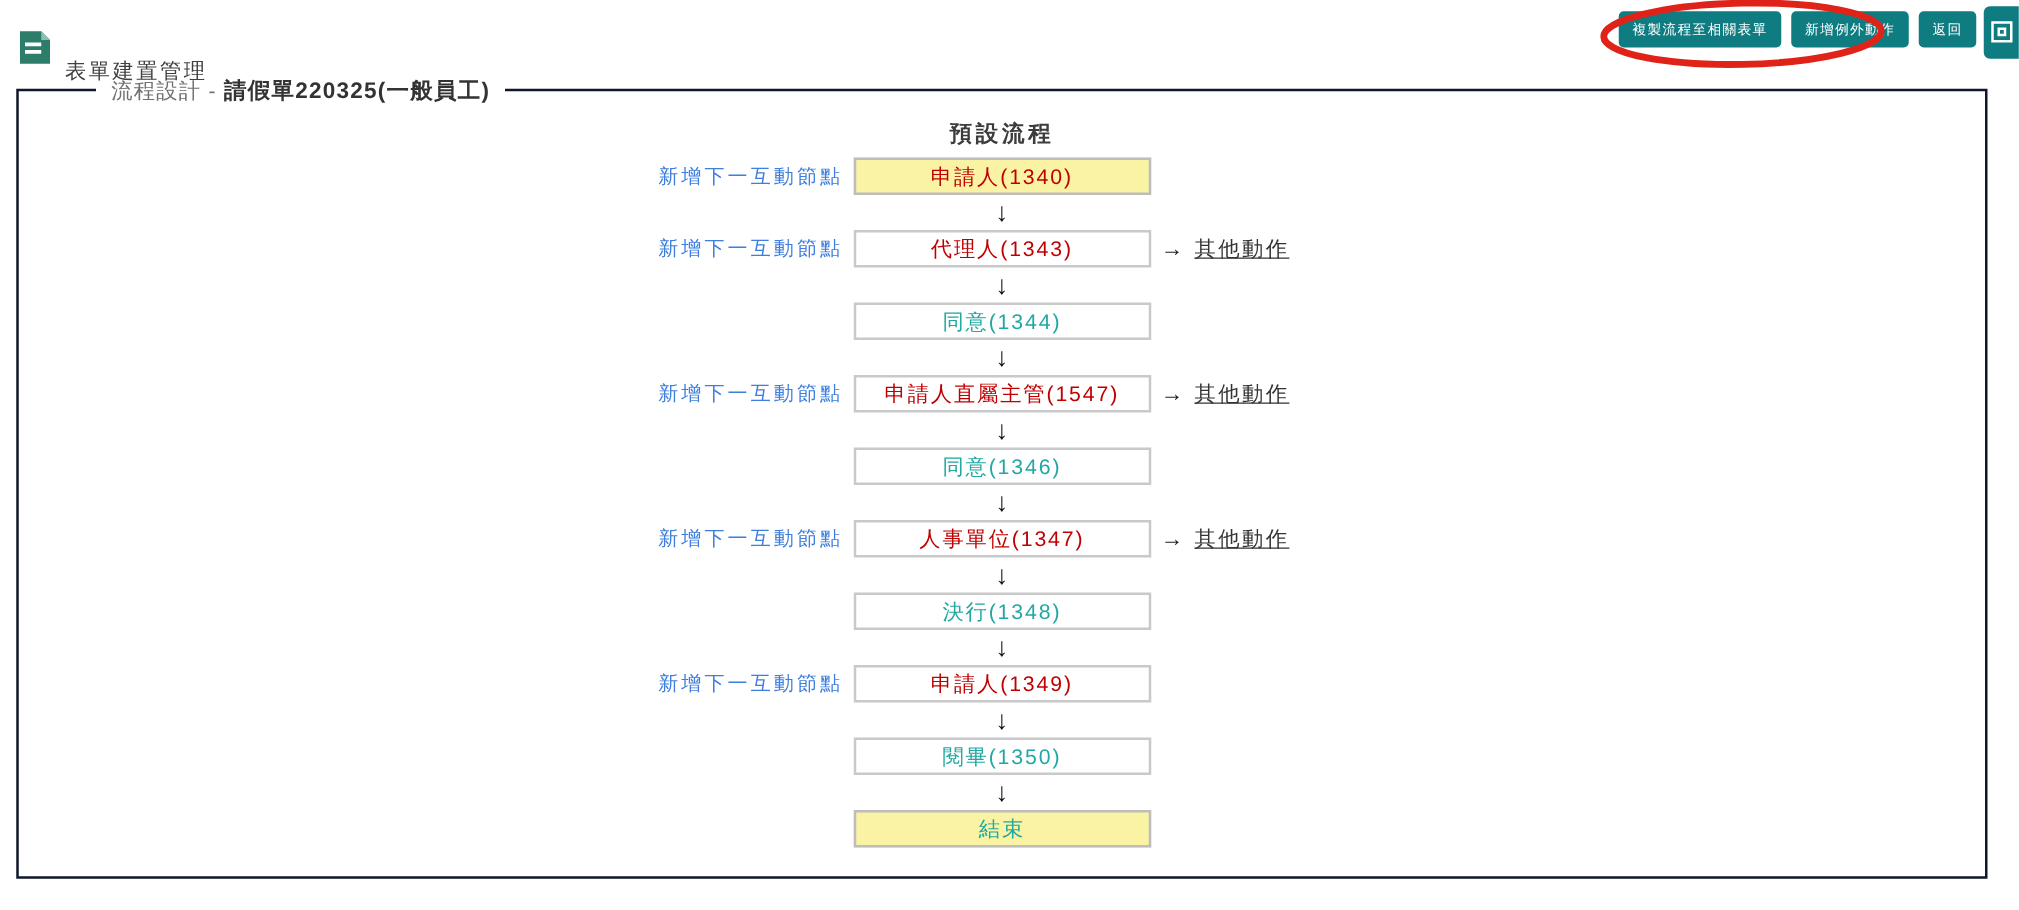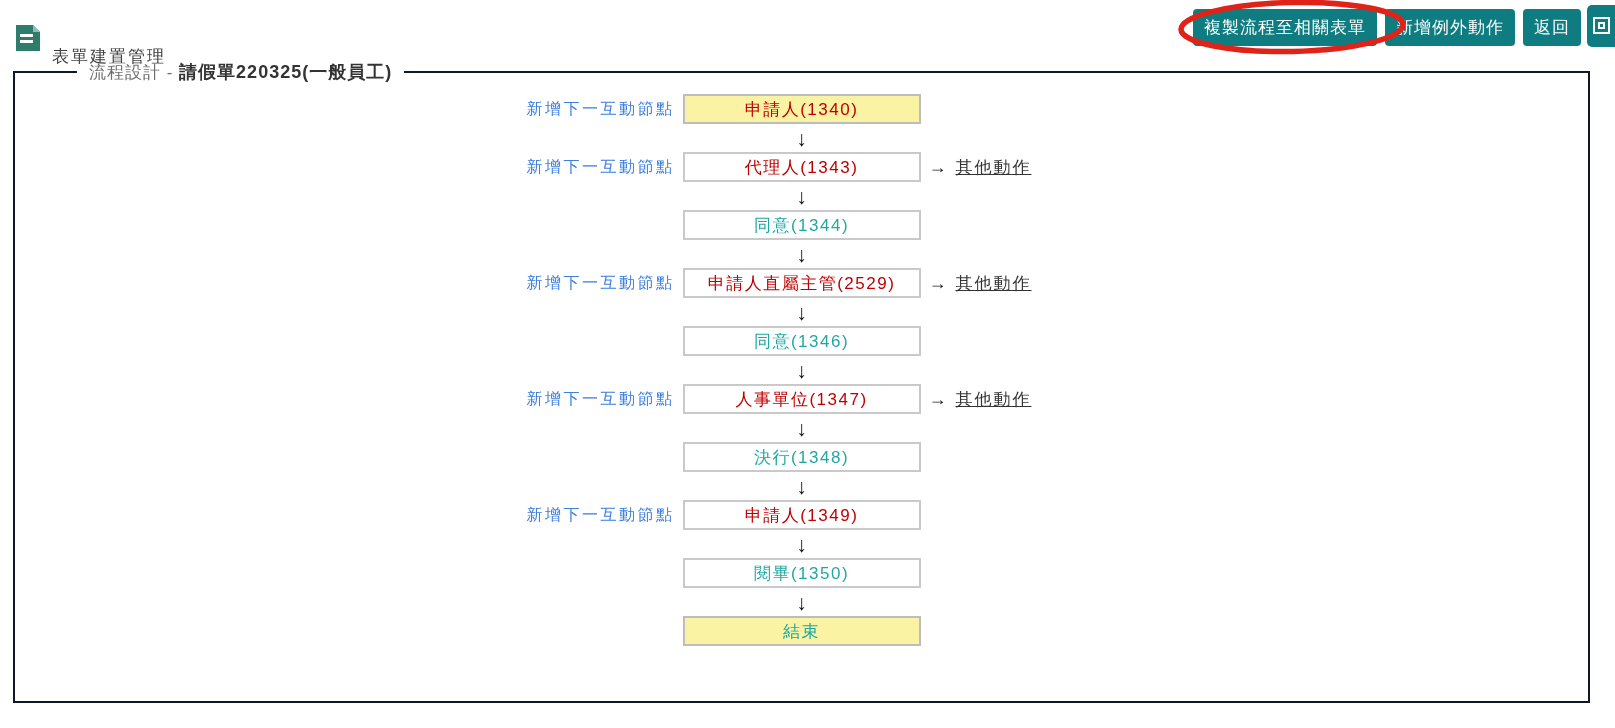--- a/index.html
+++ b/index.html
@@ -8,21 +8,21 @@
 
   
   .header { position:relative; height:56px; }
   .header-left { position:absolute; left:14px; top:8px; display:flex; align-items:center; gap:10px; }
   .doc-icon { width:28px; height:30px; display:block; }
   .page-title { font-size:17px; color:#404040; letter-spacing:2px;margin-top:37px; }
 
   .header-right { position:absolute; right:34px; top:9px; display:flex; gap:8px; align-items:flex-start; }
   .btn { background:#0e7c80; color:#ffffff; border:none; border-radius:4px;
          font-family:"Liberation Sans", sans-serif;
-         font-size:17px; letter-spacing:1px; padding:7px 11px; cursor:pointer; white-space:nowrap; }
+         font-size:11px; letter-spacing:1px; padding:7px 11px; cursor:pointer; white-space:nowrap; }
   .annotated-wrap { position:relative; display:inline-block; }
   .annotation-svg { position:absolute; left:-17px; top:-9px; width:232px; height:56px;
                     pointer-events:none; overflow:visible; }
 
   .edge-btn { position:absolute; right:-10px; top:5px; width:38px; height:42px;
               background:#0e7c80; border:none; border-radius:5px; cursor:pointer; }
   .edge-btn .sq-outer { position:absolute; left:6px; top:12px; width:17px; height:17px;
               border:2px solid #ffffff; display:flex; align-items:center; justify-content:center; }
   .edge-btn .sq-inner { width:7px; height:7px; border:2px solid #ffffff; }
 
@@ -90,20 +90,23 @@
     <span class="sq-outer">
         <span class="sq-inner"></span>
       </span>
   </button>
 </div>
 
 <fieldset class="panel">
   <legend class="panel-legend"><span>流程設計 - </span><b>請假單220325(一般員工)</b></legend>
 
   <div class="flow">
+    <div class="flow-title-row">
+      <div class="flow-title">預設流程</div>
+    </div>
 
   <div class="flow-row">
     <a class="add-link">新增下一互動節點</a>
     <div class="node-box c-red bg-yellow">申請人(1340)</div>
     <span class="other-action hidden">
       <span class="arrow-right"></span>
       <a class="other-link"></a>
     </span>
   </div>
       <div class="flow-row arrow-row">
@@ -126,21 +129,21 @@
     <span class="other-action hidden">
       <span class="arrow-right"></span>
       <a class="other-link"></a>
     </span>
   </div>
       <div class="flow-row arrow-row">
     <div class="down-arrow">↓</div>
   </div>
       <div class="flow-row">
     <a class="add-link">新增下一互動節點</a>
-    <div class="node-box c-red bg-white">申請人直屬主管(2529)</div>
+    <div class="node-box c-red bg-white">申請人直屬主管(1547)</div>
     <span class="other-action">
       <span class="arrow-right">→</span>
       <a class="other-link">其他動作</a>
     </span>
   </div>
       <div class="flow-row arrow-row">
     <div class="down-arrow">↓</div>
   </div>
       <div class="flow-row">
     <a class="add-link hidden"></a>

